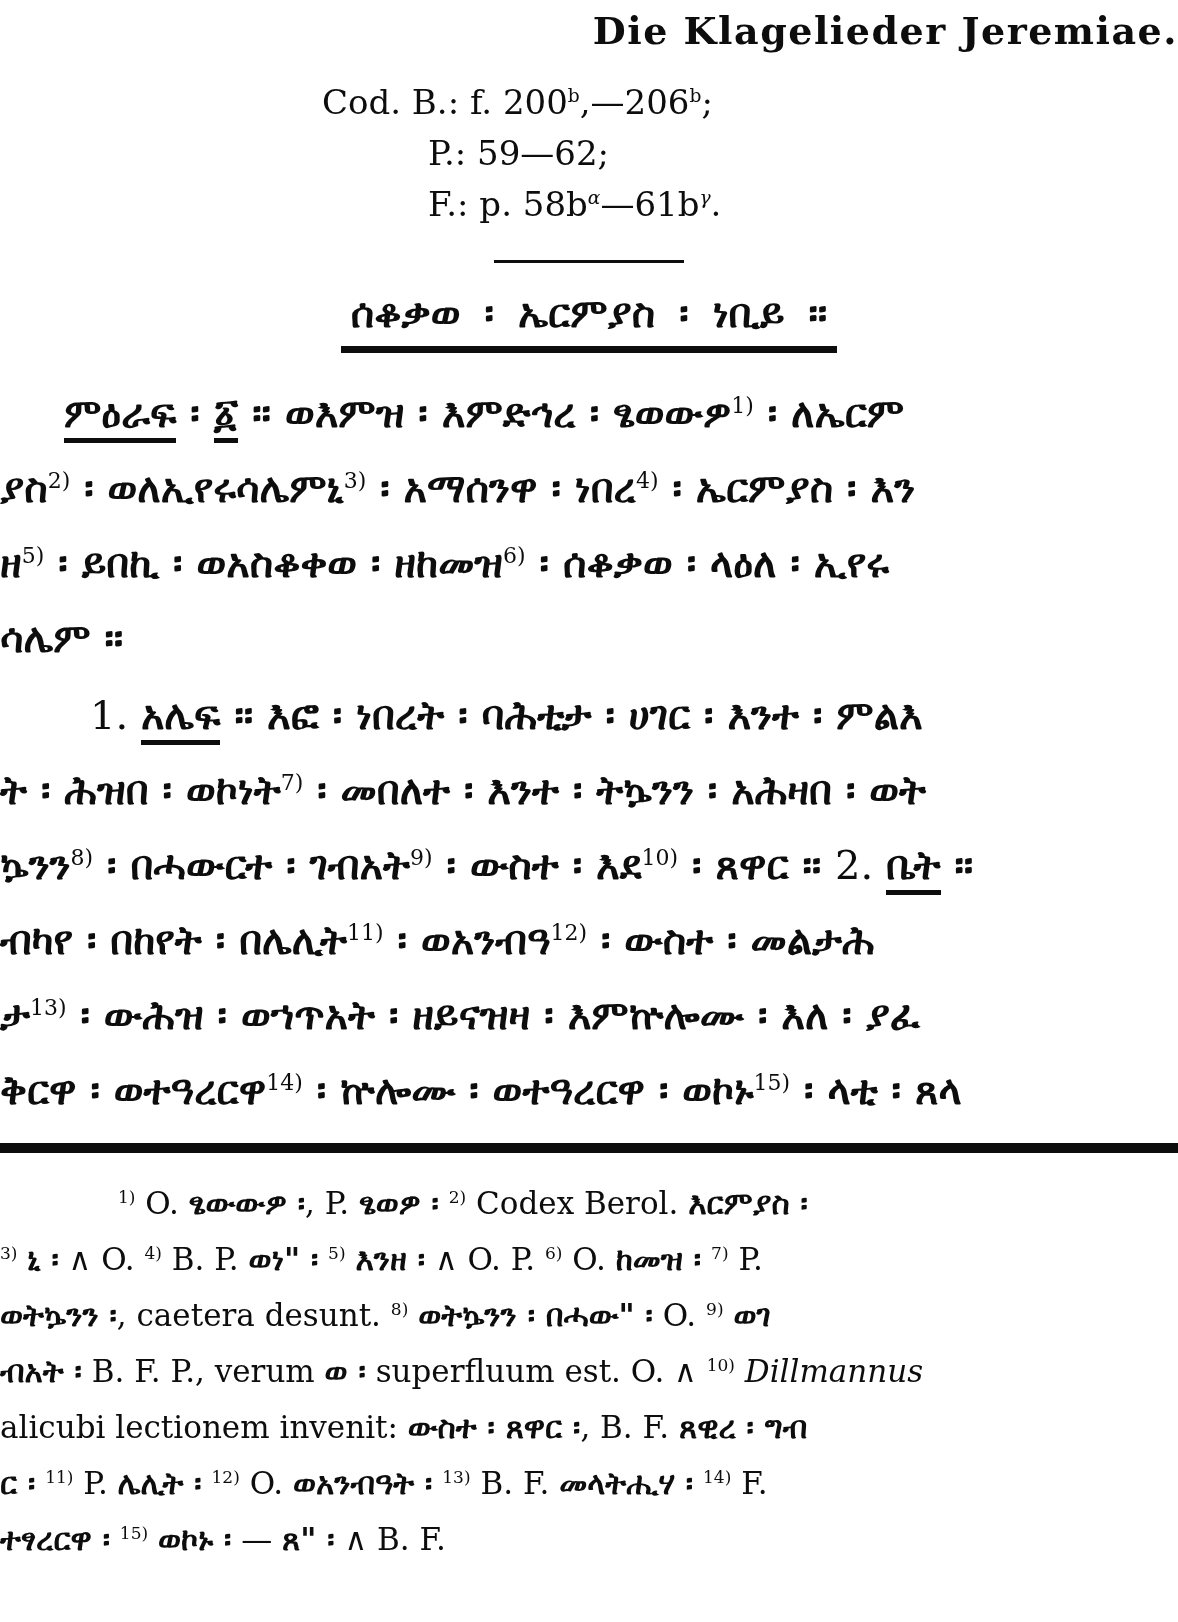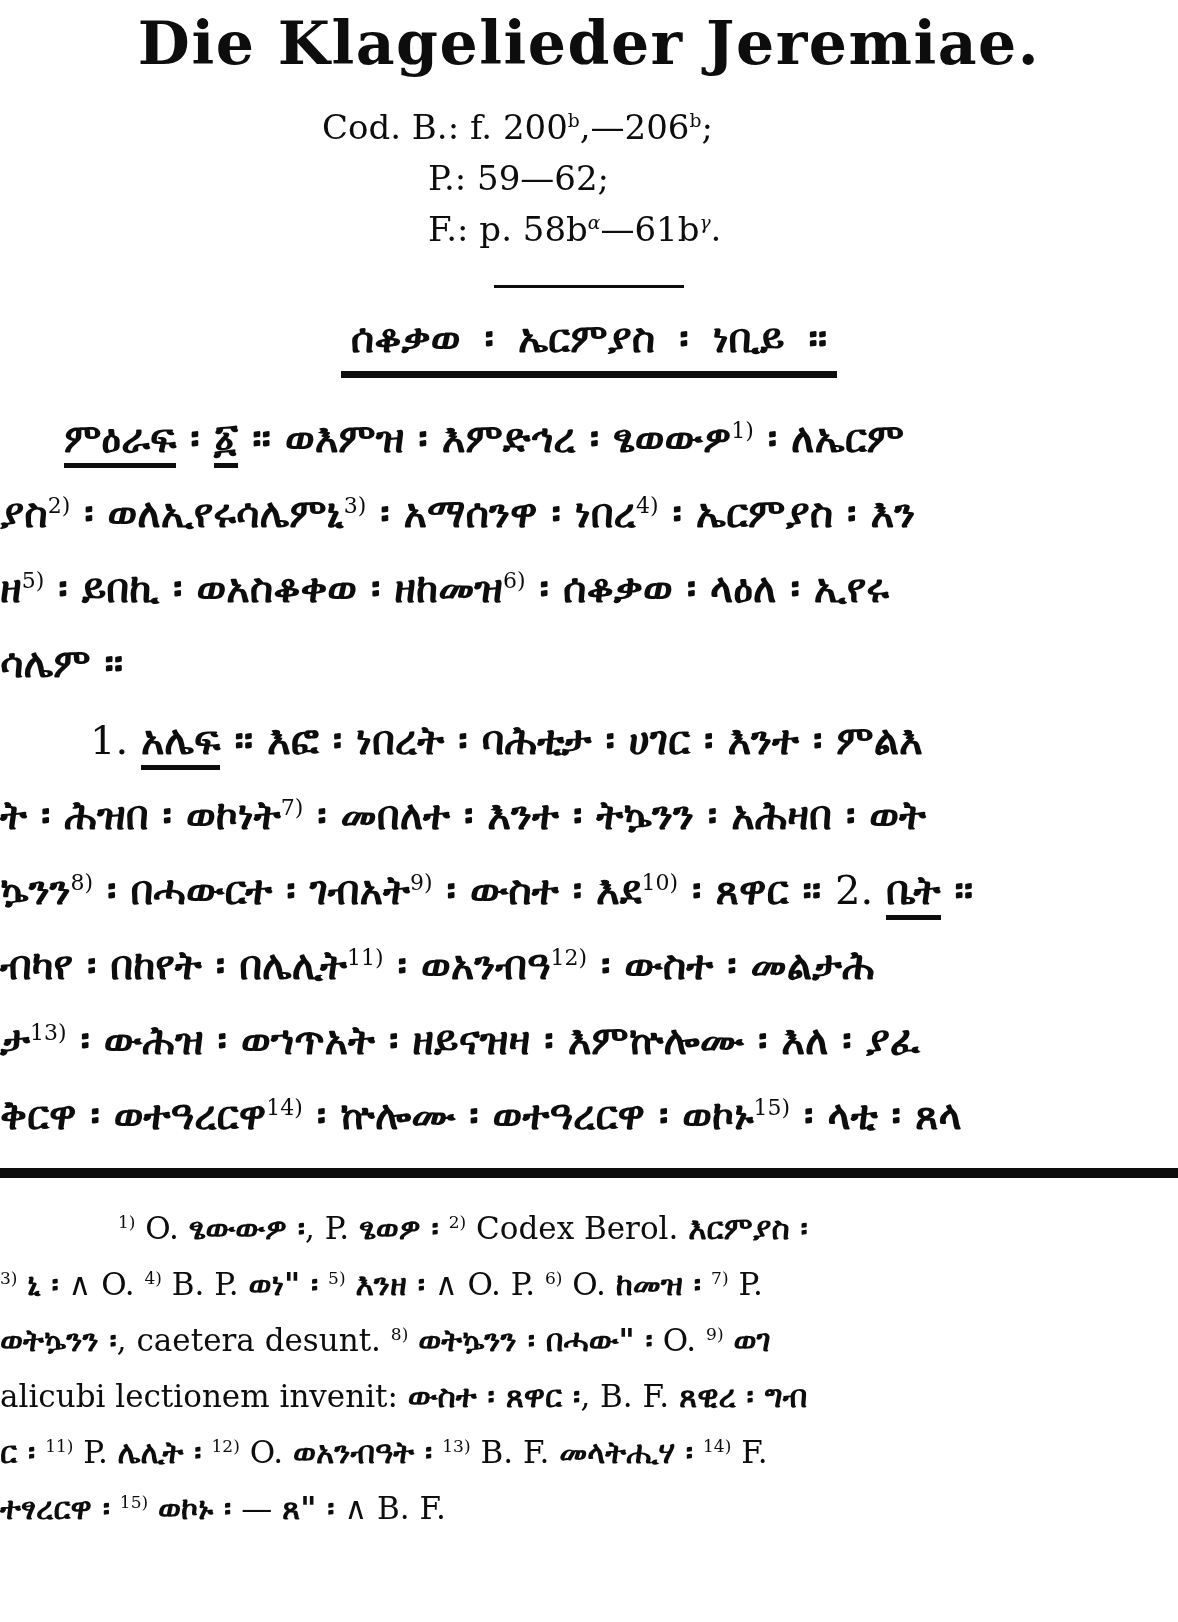--- a/index.html
+++ b/index.html
@@ -8,22 +8,22 @@
     background: #ffffff;
     color: #0d0d0d;
     font-family: "DejaVu Serif", "Liberation Serif", serif;
     overflow: hidden;
   }
   .page { width: 1178px; min-height: 1622px; position: relative; }
 
   .title {
     margin: 0;
     padding-top: 8px;
-    text-align: center;
-    font-size: 60px;
+    text-align: right;
+    font-size: 38px;
     font-weight: 700;
     letter-spacing: 1.5px;
   }
 
   .codex-block {
     margin: 24px 0 0 322px;
     font-size: 34px;
     line-height: 51px;
     white-space: nowrap;
   }
@@ -129,18 +129,19 @@
     <div class="line"><span class="eth">ታ</span><span class="sup">13)</span><span class="eth"> ፡ ውሕዝ ፡ ወኀጥአት ፡ ዘይናዝዛ ፡ እምኵሎሙ ፡ እለ ፡ ያፈ</span></div>
     <div class="line"><span class="eth">ቅርዋ ፡ ወተዓረርዋ</span><span class="sup">14)</span><span class="eth"> ፡ ኵሎሙ ፡ ወተዓረርዋ ፡ ወኮኑ</span><span class="sup">15)</span><span class="eth"> ፡ ላቲ ፡ ጸላ</span></div>
   </div>
 
   <div class="rule-thick"></div>
 
   <div class="footnotes">
     <div class="fn-line fn-first"><span class="sup">1)</span><span class="lat"> O. </span><span class="eth">ፄውውዎ ፡</span><span class="lat">, P. </span><span class="eth">ፄወዎ ፡</span><span class="lat">  </span><span class="sup">2)</span><span class="lat"> Codex Berol. </span><span class="eth">እርምያስ ፡</span></div>
     <div class="fn-line"><span class="sup">3)</span><span class="lat"> </span><span class="eth">ኒ ፡</span><span class="lat"> ∧ O. </span><span class="sup">4)</span><span class="lat"> B. P. </span><span class="eth">ወነ" ፡</span><span class="lat"> </span><span class="sup">5)</span><span class="lat"> </span><span class="eth">እንዘ ፡</span><span class="lat"> ∧ O. P. </span><span class="sup">6)</span><span class="lat"> O. </span><span class="eth">ከመዝ ፡</span><span class="lat"> </span><span class="sup">7)</span><span class="lat"> P.</span></div>
     <div class="fn-line"><span class="eth">ወትኴንን ፡</span><span class="lat">, caetera desunt. </span><span class="sup">8)</span><span class="lat"> </span><span class="eth">ወትኴንን ፡ በሓው" ፡</span><span class="lat"> O. </span><span class="sup">9)</span><span class="lat"> </span><span class="eth">ወገ</span></div>
+    <div class="fn-line"><span class="eth">ብአት ፡</span><span class="lat"> B. F. P., verum </span><span class="eth">ወ ፡</span><span class="lat"> superfluum est. O. ∧ </span><span class="sup">10)</span><span class="lat"> </span><span class="lat ital">Dillmannus</span></div>
     <div class="fn-line"><span class="lat">alicubi lectionem invenit: </span><span class="eth">ውስተ ፡ ጸዋር ፡</span><span class="lat">, B. F. </span><span class="eth">ጸዊረ ፡ ግብ</span></div>
     <div class="fn-line"><span class="eth">ር ፡</span><span class="lat"> </span><span class="sup">11)</span><span class="lat"> P. </span><span class="eth">ሌሊት ፡</span><span class="lat"> </span><span class="sup">12)</span><span class="lat"> O. </span><span class="eth">ወአንብዓት ፡</span><span class="lat"> </span><span class="sup">13)</span><span class="lat"> B. F. </span><span class="eth">መላትሒሃ ፡</span><span class="lat"> </span><span class="sup">14)</span><span class="lat"> F.</span></div>
     <div class="fn-line"><span class="eth">ተፃረርዋ ፡</span><span class="lat"> </span><span class="sup">15)</span><span class="lat"> </span><span class="eth">ወኮኑ ፡</span><span class="lat"> — </span><span class="eth">ጸ" ፡</span><span class="lat"> ∧ B. F.</span></div>
   </div>
 
 </div>
 
 </body></html>

